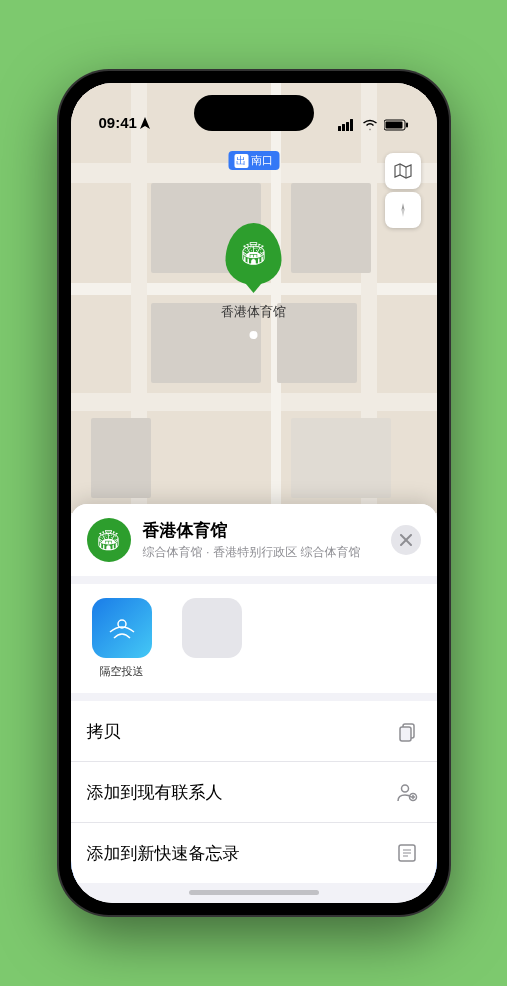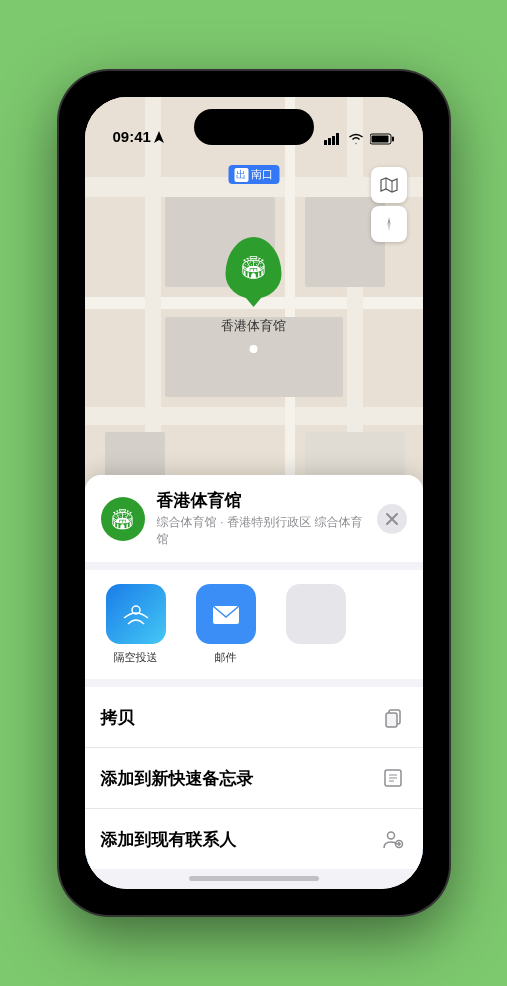--- a/index.html
+++ b/index.html
@@ -10,21 +10,21 @@
       display: flex;
       align-items: center;
       justify-content: center;
       font-family: -apple-system, 'PingFang SC', 'Helvetica Neue', sans-serif;
     }
     .phone {
       width: 390px;
       height: 844px;
       background: #000;
       border-radius: 50px;
-      padding: 26px;
+      padding: 12px;
       position: relative;
       box-shadow: 0 0 0 2px #333, 0 20px 60px rgba(0,0,0,0.5);
     }
     .phone-inner {
       width: 100%;
       height: 100%;
       background: #fff;
       border-radius: 42px;
       overflow: hidden;
       position: relative;
@@ -286,21 +286,20 @@
     .share-label {
       font-size: 11px;
       color: #333;
       text-align: center;
     }
     
     .action-list {
       background: #3b82f6;
       border-radius: 12px;
       margin: 0 0 0 0;
-      font-weight: bold;
     }
     .action-row {
       display: flex;
       align-items: center;
       justify-content: space-between;
       padding: 16px 16px;
       border-bottom: 0.5px solid #e5e5ea;
       background: #fff;
     }
     .action-row:last-child {
@@ -466,29 +465,20 @@
             <svg width="32" height="32" viewBox="0 0 32 32">
               <circle cx="16" cy="12" r="4" stroke="#fff" stroke-width="1.5" fill="none"></circle>
               <path d="M8 26 Q16 18 24 26" stroke="#fff" stroke-width="1.5" fill="none"></path>
               <path d="M4 20 Q16 10 28 20" stroke="#fff" stroke-width="1.5" fill="none"></path>
             </svg>
           </div>
           <span class="share-label">隔空投送</span>
         </div>
 
 
-        <div class="share-item">
-          <div class="share-icon-wrap share-icon-mail">
-            <svg width="34" height="34" viewBox="0 0 34 34">
-              <rect x="4" y="9" width="26" height="18" rx="2" fill="#fff"></rect>
-              <polyline points="4,9 17,20 30,9" stroke="#3a8ef5" stroke-width="1.5" fill="none"></polyline>
-            </svg>
-          </div>
-          <span class="share-label">邮件</span>
-        </div>
 
 
         <div class="share-item">
           <div class="share-icon-wrap" style="background:#e5e5ea;border-radius:14px;">
             
           </div>
 
         </div>
       </div>
 
@@ -497,44 +487,44 @@
         <div class="action-row">
           <span class="action-text">拷贝</span>
           <div class="action-icon">
             <svg width="22" height="22" viewBox="0 0 22 22" fill="none">
               <rect x="7" y="4" width="11" height="14" rx="2" stroke="#8e8e93" stroke-width="1.5"></rect>
               <rect x="4" y="7" width="11" height="14" rx="2" stroke="#8e8e93" stroke-width="1.5" fill="#f2f2f7"></rect>
             </svg>
           </div>
         </div>
 
-
-        <div class="action-row">
-          <span class="action-text">添加到新快速备忘录</span>
-          <div class="action-icon">
-            <svg width="22" height="22" viewBox="0 0 22 22" fill="none">
-              <rect x="3" y="3" width="16" height="16" rx="2" stroke="#8e8e93" stroke-width="1.5"></rect>
-              <line x1="7" y1="8" x2="15" y2="8" stroke="#8e8e93" stroke-width="1.2"></line>
-              <line x1="7" y1="11" x2="15" y2="11" stroke="#8e8e93" stroke-width="1.2"></line>
-              <line x1="7" y1="14" x2="12" y2="14" stroke="#8e8e93" stroke-width="1.2"></line>
-            </svg>
-          </div>
-        </div>
 
         <div class="action-row">
           <span class="action-text">添加到现有联系人</span>
           <div class="action-icon">
             <svg width="22" height="22" viewBox="0 0 22 22" fill="none">
               <circle cx="9" cy="7.5" r="3.5" stroke="#8e8e93" stroke-width="1.5"></circle>
               <path d="M2 20 Q2 14 9 14 Q13 14 15 16" stroke="#8e8e93" stroke-width="1.5" fill="none"></path>
               <circle cx="17" cy="16" r="3.5" stroke="#8e8e93" stroke-width="1.5"></circle>
               <line x1="17" y1="14" x2="17" y2="18" stroke="#8e8e93" stroke-width="1.5"></line>
               <line x1="15" y1="16" x2="19" y2="16" stroke="#8e8e93" stroke-width="1.5"></line>
             </svg>
           </div>
         </div>
 
+        <div class="action-row">
+          <span class="action-text">添加到新快速备忘录</span>
+          <div class="action-icon">
+            <svg width="22" height="22" viewBox="0 0 22 22" fill="none">
+              <rect x="3" y="3" width="16" height="16" rx="2" stroke="#8e8e93" stroke-width="1.5"></rect>
+              <line x1="7" y1="8" x2="15" y2="8" stroke="#8e8e93" stroke-width="1.2"></line>
+              <line x1="7" y1="11" x2="15" y2="11" stroke="#8e8e93" stroke-width="1.2"></line>
+              <line x1="7" y1="14" x2="12" y2="14" stroke="#8e8e93" stroke-width="1.2"></line>
+            </svg>
+          </div>
+        </div>
+
       </div>
     </div>
 
     <div class="home-indicator"></div>
   </div>
 </div>
 
 </body></html>

